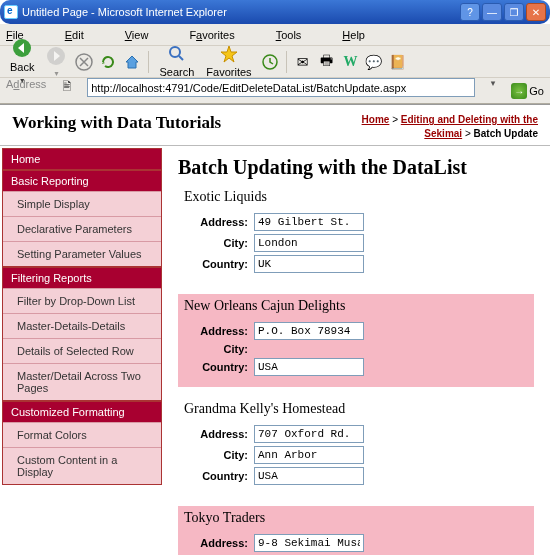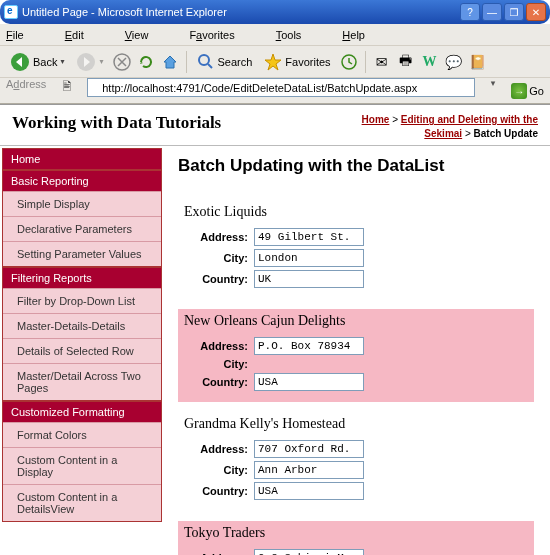--- a/index.html
+++ b/index.html
@@ -8,43 +8,43 @@
 .titlebar .icon-ie { width: 14px; height: 14px; background: #fff; border: 1px solid #6cf; margin-right: 4px; border-radius: 2px; position: relative; }
 .titlebar .icon-ie::after { content: "e"; color: #06c; font-weight: bold; font-size: 10px; position: absolute; top: -1px; left: 2px; }
 .titlebar .spacer { flex: 1; }
 .winbtn { width: 20px; height: 18px; background: #5a8ae0; border: 1px solid #2a5bb0; margin-left: 2px; border-radius: 3px; display: flex; align-items: center; justify-content: center; color: #fff; font-size: 10px; cursor: pointer; }
 .winbtn.close { background: #e77449; border-color: #b04a20; }
 .winbtn.help { background: #6095e6; }
 .menubar { background: #eceae5; height: 22px; display: flex; align-items: center; padding: 0 6px; font-size: 11px; border-bottom: 1px solid #d4cfc5; gap: 29px; }
 .menubar span { margin-right: 12px; cursor: pointer; }
 .menubar span u { text-decoration: underline; }
 .toolbar { background: #eceae5; height: 32px; display: flex; align-items: center; padding: 0 6px; border-bottom: 1px solid #d4cfc5; gap: 4px; }
-.tb-btn { display: flex; align-items: center; gap: 3px; padding: 2px 4px; font-size: 11px; cursor: pointer; }
+.tb-btn { display: flex; align-items: center; gap: 3px; padding: 2px 4px; font-size: 11px; cursor: pointer; flex-direction: column; }
 .tb-btn .arr { font-size: 8px; color: #444; }
 .tb-icon { width: 20px; height: 20px; display: flex; align-items: center; justify-content: center; font-size: 14px; }
 .tb-sep { width: 1px; height: 22px; background: #c8c3b8; margin: 0 2px; }
 .addrbar { background: #eceae5; height: 26px; display: flex; padding: 0 6px; gap: 16px; border-bottom: 1px solid #b0aca0; font-size: 11px; }
 .addrbar .lbl { color: #888; }
-.addrbar input { flex: 1; height: 19px; border: 1px solid #7f9db9; padding: 0 14px; font-size: 11px; }
+.addrbar input { flex: 1; height: 19px; border: 1px solid #7f9db9; padding: 0 3px; font-size: 11px; }
 .addrbar .go { display: flex; align-items: center; gap: 2px; cursor: pointer; }
 .addrbar .go .goicon { width: 16px; height: 16px; background: radial-gradient(#7ac142, #3a8a1a); border-radius: 3px; display: flex; align-items: center; justify-content: center; color: #fff; font-size: 10px; }
 .content { display: flex; background: #fff; border-top: 1px solid #999; height: 452px; overflow: hidden; }
 .header { padding: 8px 12px 4px 12px; border-bottom: 1px solid #bbb; display: flex; justify-content: space-between; align-items: flex-start; }
 .header h1 { font-family: Verdana; font-size: 17px; font-weight: bold; }
 .breadcrumb { font-size: 10px; text-align: right; max-width: 200px; line-height: 1.4; }
 .breadcrumb a { color: #900; text-decoration: underline; font-weight: bold; }
 .breadcrumb b { font-weight: bold; }
 .page-body { display: flex; flex: 1; overflow: hidden; }
 .sidebar { width: 162px; background: #fff; padding: 2px 0 0 2px; overflow: hidden; }
 .nav-box { border: 1px solid #a33; margin-bottom: 0; }
 .nav-hdr { background: #a80030; color: #fff; padding: 4px 8px; font-size: 11px; cursor: pointer; }
 .nav-hdr.simple { background: #a80030; }
 .nav-item { background: #f4d0d6; border-top: 1px solid #d89aa4; padding: 6px 8px 6px 14px; font-size: 11px; color: #333; cursor: pointer; }
 .main { flex: 1; padding: 10px 16px; overflow: hidden; }
-.main h2 { font-family: Liberation Sans, sans-serif; font-size: 17px; font-weight: bold; margin-bottom: 24px; }
+.main h2 { font-family: Liberation Serif, serif; font-size: 20px; font-weight: bold; margin-bottom: 6px; }
 .supplier { margin-bottom: 10px; padding: 4px 6px 8px 6px; }
 .supplier.hl { background: #f6b8c4; }
 .sup-name { font-family: "Trebuchet MS", Verdana; font-size: 14px; margin-bottom: 8px; }
 .frow { display: flex; align-items: center; margin-bottom: 3px; }
 .frow label { width: 64px; text-align: right; font-weight: bold; font-size: 11px; margin-right: 6px; }
 .frow input { width: 110px; height: 18px; border: 1px solid #7f9db9; padding: 0 3px; font-family: "Courier New", monospace; font-size: 11px; background: #fff; }
 .fullwrap { display: flex; flex-direction: column; }
 svg.nav { width: 20px; height: 20px; }
 </style>
 </head>
@@ -164,21 +164,20 @@
             <div class="nav-hdr">Filtering Reports</div>
             <div class="nav-item">Filter by Drop-Down List</div>
             <div class="nav-item">Master-Details-Details</div>
             <div class="nav-item">Details of Selected Row</div>
             <div class="nav-item">Master/Detail Across Two Pages</div>
           </div>
           <div class="nav-box">
             <div class="nav-hdr">Customized Formatting</div>
             <div class="nav-item">Format Colors</div>
             <div class="nav-item">Custom Content in a Display</div>
-            <div class="nav-item">Custom Content in a DetailsView</div>
           </div>
         </div>
     </div>
     <div class="main">
       <h2>Batch Updating with the DataList</h2>
       <div id="suppliers">
           <div class="supplier">
             <div class="sup-name">Exotic Liquids</div>
             <div class="frow">
               <label>Address:</label>

